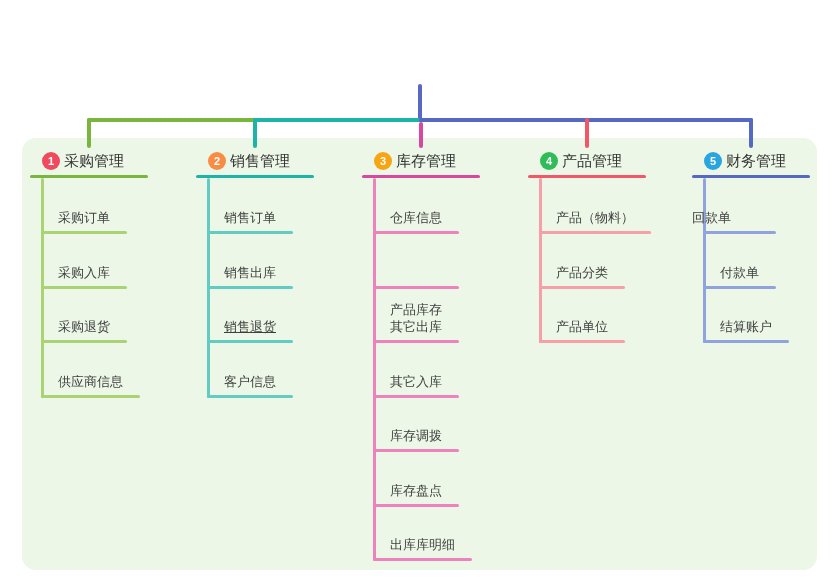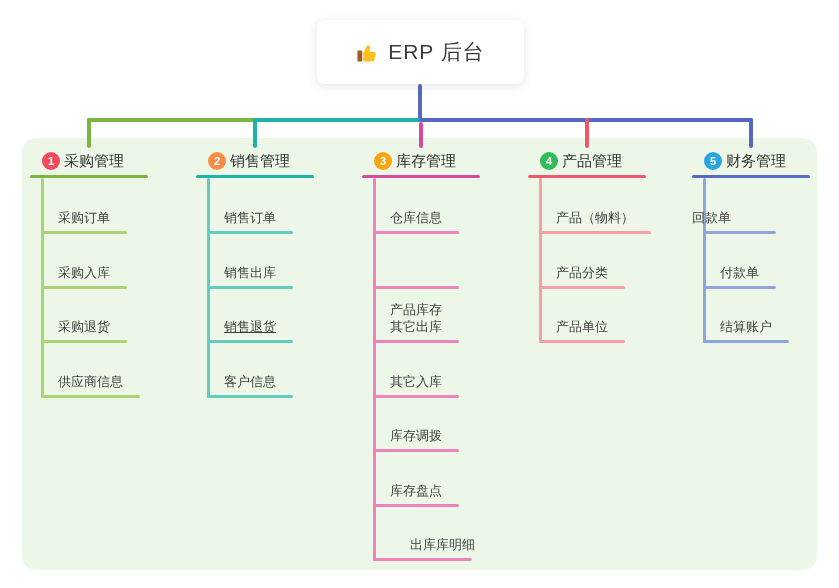--- a/index.html
+++ b/index.html
@@ -63,21 +63,21 @@
       <div class="child-label" style="left: 390px; top: 265px; margin-top: 37px;">产品库存</div>
       <div class="hline" style="left: 373px; top: 286px; width: 86px; height: 3px; background: rgb(238, 130, 189);"></div>
       <div class="child-label" style="left: 390px; top: 319px;">其它出库</div>
       <div class="hline" style="left: 373px; top: 340px; width: 86px; height: 3px; background: rgb(238, 130, 189);"></div>
       <div class="child-label" style="left: 390px; top: 374px;">其它入库</div>
       <div class="hline" style="left: 373px; top: 395px; width: 86px; height: 3px; background: rgb(238, 130, 189);"></div>
       <div class="child-label" style="left: 390px; top: 428px;">库存调拨</div>
       <div class="hline" style="left: 373px; top: 449px; width: 86px; height: 3px; background: rgb(238, 130, 189);"></div>
       <div class="child-label" style="left: 390px; top: 483px;">库存盘点</div>
       <div class="hline" style="left: 373px; top: 504px; width: 86px; height: 3px; background: rgb(238, 130, 189);"></div>
-      <div class="child-label" style="left: 390px; top: 537px; margin-left: 20px;">出库库明细</div>
+      <div class="child-label" style="left: 390px; top: 537px;">出库库明细</div>
       <div class="hline" style="left: 373px; top: 558px; width: 99px; height: 3px; background: rgb(238, 130, 189);"></div>
       <div class="vline" style="left: 585px; top: 118px; width: 4px; height: 30px; background: rgb(242, 86, 105);"></div>
       <div class="branch-badge" style="left: 540px; top: 152px; background: rgb(48, 189, 89);">4</div>
       <div class="branch-label" style="left: 562px; top: 152px;">产品管理</div>
       <div class="hline" style="left: 528px; top: 175px; width: 118px; height: 3px; background: rgb(242, 86, 105);"></div>
       <div class="vline" style="left: 539px; top: 178px; width: 3px; height: 165px; background: rgb(246, 159, 166);"></div>
       <div class="child-label" style="left: 556px; top: 210px;">产品（物料）</div>
       <div class="hline" style="left: 539px; top: 231px; width: 112px; height: 3px; background: rgb(246, 159, 166);"></div>
       <div class="child-label" style="left: 556px; top: 265px;">产品分类</div>
       <div class="hline" style="left: 539px; top: 286px; width: 86px; height: 3px; background: rgb(246, 159, 166);"></div>
@@ -88,22 +88,13 @@
       <div class="branch-label" style="left: 726px; top: 152px;">财务管理</div>
       <div class="hline" style="left: 692px; top: 175px; width: 118px; height: 3px; background: rgb(85, 105, 194);"></div>
       <div class="vline" style="left: 703px; top: 178px; width: 3px; height: 165px; background: rgb(144, 163, 220);"></div>
       <div class="child-label" style="left: 692px; top: 210px;">回款单</div>
       <div class="hline" style="left: 703px; top: 231px; width: 73px; height: 3px; background: rgb(144, 163, 220);"></div>
       <div class="child-label" style="left: 720px; top: 265px;">付款单</div>
       <div class="hline" style="left: 703px; top: 286px; width: 73px; height: 3px; background: rgb(144, 163, 220);"></div>
       <div class="child-label" style="left: 720px; top: 319px;">结算账户</div>
       <div class="hline" style="left: 703px; top: 340px; width: 86px; height: 3px; background: rgb(144, 163, 220);"></div>
     </div>
-  <div class="root-card">
-    <span style="display:flex;">
-      <svg width="23" height="23" viewBox="0 0 24 24">
-        <rect x="1.5" y="10" width="5" height="11.5" rx="1.2" fill="#9c5b2b"></rect>
-        <path d="M7.5 21.5h9.2c1.2 0 2.1-.7 2.4-1.8l1.5-6.1c.3-1.3-.6-2.5-2-2.5h-4.6l.8-3.8c.2-1.2-.4-2.3-1.5-2.7-.9-.3-1.9.2-2.3 1.1l-2.5 5.2-1 1.4z" fill="#fcc21b"></path>
-      </svg>
-    </span>
-    <span class="root-label">ERP 后台</span>
-  </div>
 </div>
 
 </body></html>

